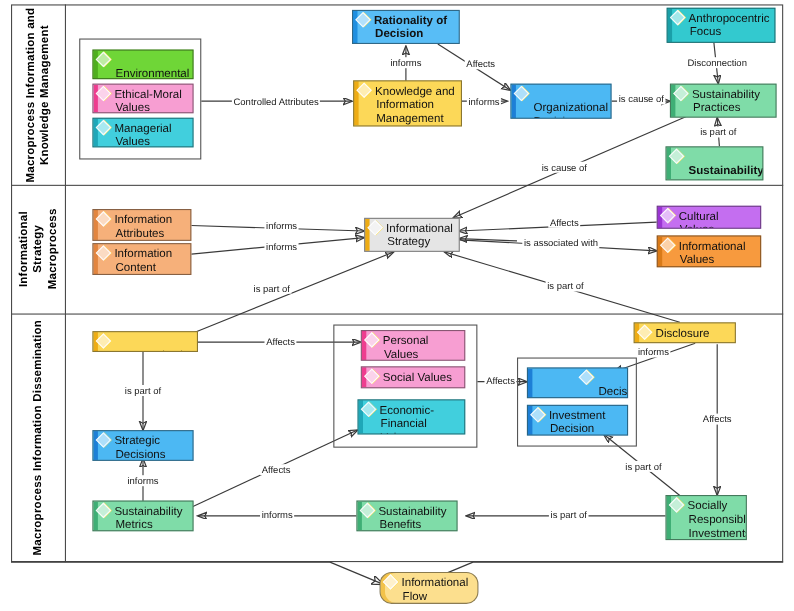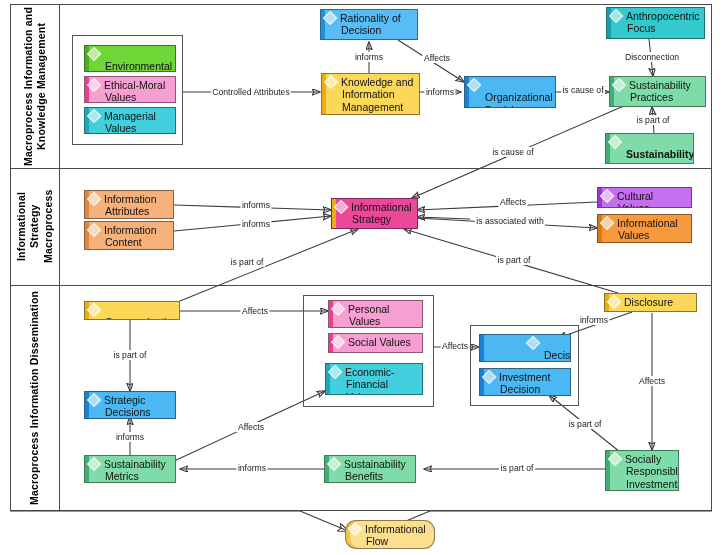--- a/index.html
+++ b/index.html
@@ -165,21 +165,21 @@
   <div class="node accent" style="left: 84px; top: 45px; width: 92px; height: 27px; background: rgb(111, 214, 55); box-shadow: rgb(79, 174, 30) 4px 0px 0px 0px inset;">
     <span class="txt"><span class="dia"></span><span>Environmental Values</span></span>
   </div>
   <div class="node accent" style="left: 84px; top: 76px; width: 92px; height: 27px; background: rgb(247, 158, 210); box-shadow: rgb(238, 61, 143) 4px 0px 0px 0px inset;">
     <span class="txt"><span class="dia"></span><span>Ethical-Moral Values</span></span>
   </div>
   <div class="node accent" style="left: 84px; top: 107px; width: 92px; height: 27px; background: rgb(65, 207, 221); box-shadow: rgb(31, 167, 184) 4px 0px 0px 0px inset;">
     <span class="txt"><span class="dia"></span><span>Managerial Values</span></span>
   </div>
 
-  <div class="node accent" style="left: 320px; top: 9px; width: 98px; height: 31px; background: rgb(88, 189, 246); box-shadow: rgb(31, 143, 224) 4px 0px 0px 0px inset;">
+  <div class="node accent" style="left: 320px; top: 9px; width: 98px; height: 31px; background: rgb(88, 189, 246); box-shadow: rgb(31, 143, 224) 4px 0px 0px 0px inset; font-weight: bold;">
     <span class="txt"><span class="dia"></span><span>Rationality of Decision</span></span>
   </div>
 
   <div class="node accent" style="left: 321px; top: 73px; width: 99px; height: 42px; background: rgb(252, 216, 88); box-shadow: rgb(238, 172, 20) 4px 0px 0px 0px inset;">
     <span class="txt"><span class="dia"></span><span>Knowledge and Information Management</span></span>
   </div>
 
   <div class="node accent" style="left: 464px; top: 76px; width: 92px; height: 32px; background: rgb(76, 184, 243); box-shadow: rgb(29, 127, 214) 4px 0px 0px 0px inset;">
     <span class="txt"><span class="dia"></span><span>Organizational Decision</span></span>
   </div>
@@ -196,21 +196,21 @@
     <span class="txt"><span class="dia"></span><span>Sustainability Dimensions</span></span>
   </div>
 
   <div class="node accent" style="left: 84px; top: 190px; width: 90px; height: 29px; background: rgb(246, 176, 122); box-shadow: rgb(226, 133, 63) 4px 0px 0px 0px inset;">
     <span class="txt"><span class="dia"></span><span>Information Attributes</span></span>
   </div>
   <div class="node accent" style="left: 84px; top: 221px; width: 90px; height: 29px; background: rgb(246, 176, 122); box-shadow: rgb(226, 133, 63) 4px 0px 0px 0px inset;">
     <span class="txt"><span class="dia"></span><span>Information Content</span></span>
   </div>
 
-  <div class="node accent" style="left: 331px; top: 198px; width: 87px; height: 31px; background: #ec4899; box-shadow: rgb(238, 172, 20) 4px 0px 0px 0px inset;">
+  <div class="node accent" style="left: 331px; top: 198px; width: 87px; height: 31px; background: #e5e5e5; box-shadow: rgb(238, 172, 20) 4px 0px 0px 0px inset;">
     <span class="txt"><span class="dia"></span><span>Informational Strategy</span></span>
   </div>
 
   <div class="node accent" style="left: 597px; top: 187px; width: 95px; height: 21px; background: rgb(196, 110, 240); box-shadow: rgb(155, 53, 212) 4px 0px 0px 0px inset;">
     <span class="txt"><span class="dia"></span><span>Cultural Values</span></span>
   </div>
 
   <div class="node accent" style="left: 597px; top: 214px; width: 95px; height: 29px; background: rgb(247, 154, 62); box-shadow: rgb(217, 122, 24) 4px 0px 0px 0px inset;">
     <span class="txt"><span class="dia"></span><span>Informational Values</span></span>
   </div>
@@ -229,21 +229,21 @@
     <span class="txt"><span class="dia"></span><span>Economic-Financial Values</span></span>
   </div>
 
   <div class="node accent" style="left: 479px; top: 334px; width: 92px; height: 28px; background: rgb(76, 184, 243); box-shadow: rgb(29, 127, 214) 4px 0px 0px 0px inset; padding-left: 48px;">
     <span class="txt"><span class="dia"></span><span>Decision Makers</span></span>
   </div>
   <div class="node accent" style="left: 479px; top: 368px; width: 92px; height: 28px; background: rgb(76, 184, 243); box-shadow: rgb(29, 127, 214) 4px 0px 0px 0px inset;">
     <span class="txt"><span class="dia"></span><span>Investment Decision</span></span>
   </div>
 
-  <div class="node accent" style="left: 604px; top: 293px; width: 93px; height: 19px; background: rgb(252, 216, 88); box-shadow: rgb(238, 172, 20) 4px 0px 0px 0px inset;">
+  <div class="node accent" style="left: 576px; top: 293px; width: 93px; height: 19px; background: rgb(252, 216, 88); box-shadow: rgb(238, 172, 20) 4px 0px 0px 0px inset;">
     <span class="txt"><span class="dia"></span><span>Disclosure</span></span>
   </div>
 
   <div class="node accent" style="left: 84px; top: 391px; width: 92px; height: 28px; background: rgb(76, 184, 243); box-shadow: rgb(29, 127, 214) 4px 0px 0px 0px inset;">
     <span class="txt"><span class="dia"></span><span>Strategic Decisions</span></span>
   </div>
 
   <div class="node accent" style="left: 84px; top: 455px; width: 92px; height: 28px; background: rgb(127, 220, 168); box-shadow: rgb(63, 174, 117) 4px 0px 0px 0px inset;">
     <span class="txt"><span class="dia"></span><span>Sustainability Metrics</span></span>
   </div>

